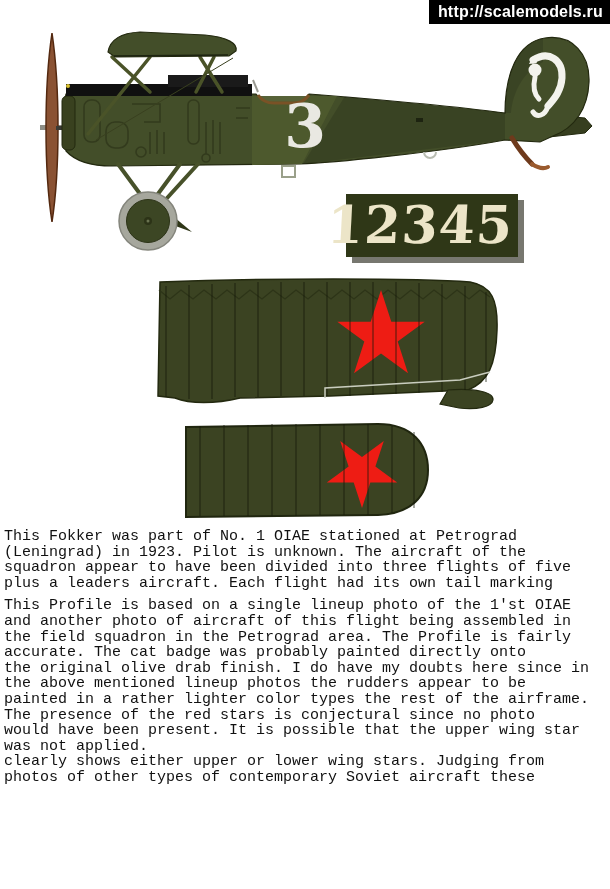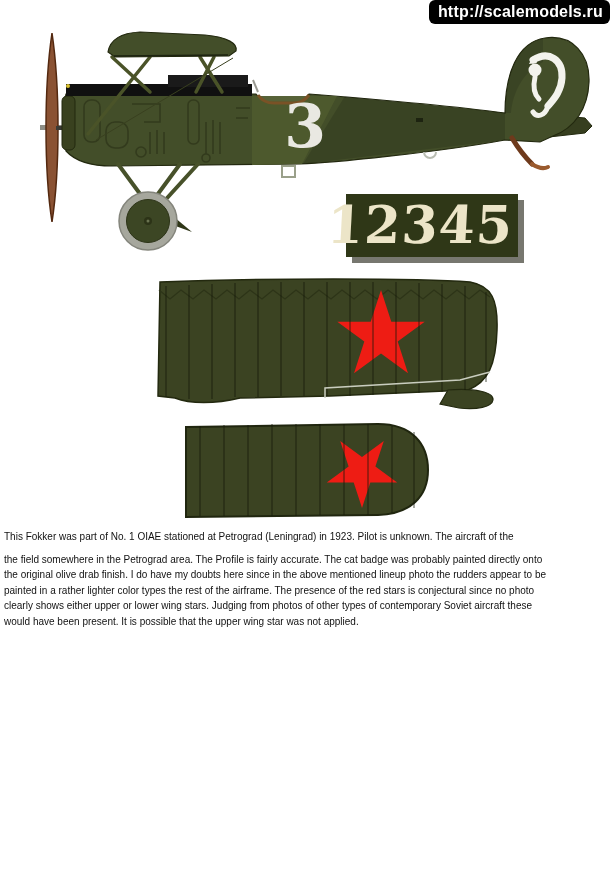--- a/index.html
+++ b/index.html
@@ -1,30 +1,30 @@
 <!DOCTYPE html>
 <html><head>
 <meta charset="utf-8">
 <style>
   html,body{margin:0;padding:0;background:#fff;}
   #page{position:relative;width:610px;height:889px;background:#ffffff;overflow:hidden;
         font-family:"Liberation Sans",sans-serif;}
   #banner{position:absolute;top:0;right:0;height:24px;padding:0 7px 0 9px;
           display:flex;align-items:center;font-size:16px;font-weight:700;letter-spacing:.2px;}
   #artwork{position:absolute;top:0;left:0;}
-  #desc{position:absolute;top:529px;left:4px;right:6px;font-size:10px;line-height:15.6px;color:#111;}
+  #desc{position:absolute;top:529px;left:4px;right:6px;font-size:15px;line-height:15.6px;color:#111;font-family:Liberation Mono, monospace;}
   #desc .gap{height:7px;}
   .serif{font-family:"DejaVu Serif",serif;}
 </style>
 </head>
 <body>
 
 <div id="page">
 
-  <div id="banner" style="background: rgb(0, 0, 0); color: rgb(255, 255, 255); border-radius: 6px;">
+  <div id="banner" style="background: rgb(0, 0, 0); color: rgb(255, 255, 255);">
     <span>http://scalemodels.ru</span>
   </div>
 
   <svg id="artwork" width="610" height="525" viewBox="0 0 610 525">
 
     <g>
 
       <rect x="40" y="125" width="32" height="5" fill="#8e8e86"></rect>
 
       <path d="M52,33 C56,60 58,95 58,128 C58,161 56,196 52,222 C48,196 46,161 46,128 C46,95 48,60 52,33 Z" stroke="#53280f" stroke-width="1.5" fill="#8a5233"></path>
@@ -162,24 +162,26 @@
           <path d="M368,424 V515"></path>
         <path d="M392,426 V513"></path>
           <path d="M414,432 V508"></path>
       </g>
     </g>
   </svg>
 
   <div id="desc">
     <div>
         <div>This Fokker was part of No. 1 OIAE stationed at Petrograd (Leningrad) in 1923. Pilot is unknown. The aircraft of the</div>
+        <div>squadron appear to have been divided into three flights of five plus a leaders aircraft. Each flight had its own tail marking</div>
       </div>
     <div class="gap"></div>
     <div>
-        <div>the field somewhere in the Petrograd area. The Profile is fairly accurate. The cat badge was probably painted directly onto</div>
-        <div>the original olive drab finish. I do have my doubts here since in the above mentioned lineup photo the rudders appear to be</div>
+        <div>This Profile is based on a single lineup photo of the 1'st OIAE and another photo of aircraft of this flight being assembled in</div>
+        <div>the field squadron in the Petrograd area. The Profile is fairly accurate. The cat badge was probably painted directly onto</div>
+        <div>the original olive drab finish. I do have my doubts here since in the above mentioned lineup photos the rudders appear to be</div>
         <div>painted in a rather lighter color types the rest of the airframe. The presence of the red stars is conjectural since no photo</div>
+        <div>would have been present. It is possible that the upper wing star was not applied.</div>
         <div>clearly shows either upper or lower wing stars. Judging from photos of other types of contemporary Soviet aircraft these</div>
-        <div>would have been present. It is possible that the upper wing star was not applied.</div>
       </div>
   </div>
 
 </div>
 
 </body></html>

